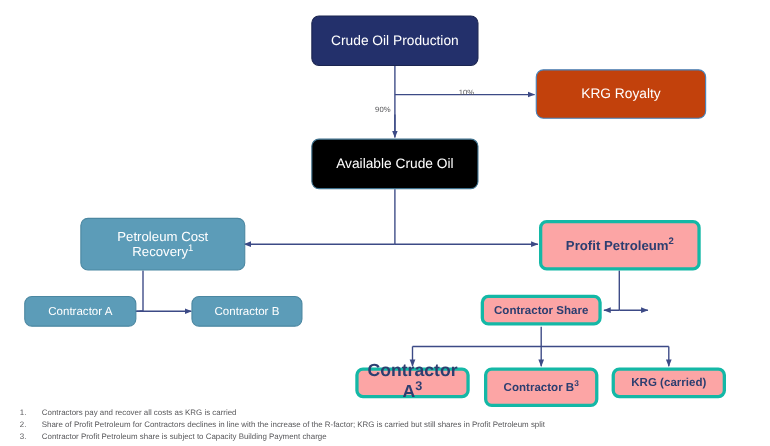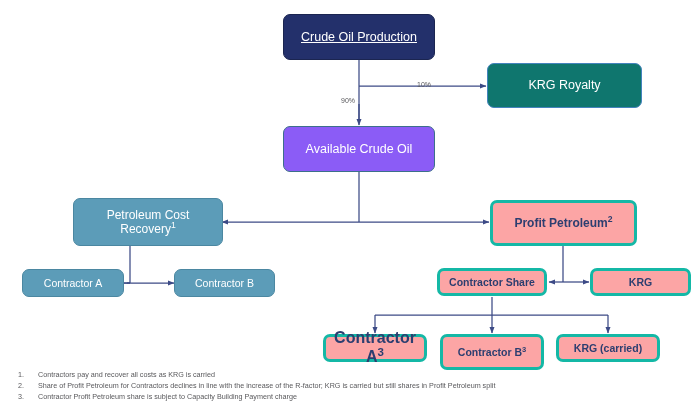--- a/index.html
+++ b/index.html
@@ -40,27 +40,27 @@
   .node-label { display: block; }
   .node sup { font-size: 0.72em; vertical-align: super; line-height: 0; }
 
   
   .v-navy {
     background: #23306b;
     border: 1px solid #1b2550;
     color: #ffffff;
   }
   .v-midblue {
-    background: #0f766e;
+    background: #c2410c;
     border: 1px solid #4483bd;
     color: #ffffff;
     text-align: center;
   }
   .v-steel {
-    background: #8b5cf6;
+    background: #000000;
     border: 1px solid #3d6f8b;
     color: #ffffff;
   }
   .v-teal {
     background: #5c9cb8;
     border: 1px solid #4b87a1;
     color: #ffffff;
   }
   .v-pale {
     background: #fca5a5;
@@ -136,21 +136,21 @@
       <path d="M375,315 L608,315"></path>
       <path d="M375,315 L375,333" marker-end="url(#arrow)"></path>
       <path d="M492,315 L492,333" marker-end="url(#arrow)"></path>
       <path d="M608,315 L608,333" marker-end="url(#arrow)"></path>
     </g>
   </svg>
 
   <div class="edge-label" style="left:417px; top:81px;">10%</div>
   <div class="edge-label" style="left:341px; top:97px;">90%</div>
 
-  <div class="node v-navy" style="left:283px; top:14px; width:152px; height:46px; font-size:12.5px;text-decoration:underline;">
+  <div class="node v-navy" style="left:283px; top:14px; width:152px; height:46px; font-size:12.5px;">
     <span class="node-label">Crude Oil Production</span>
   </div>
 
   <div class="node v-midblue" style="left:487px; top:63px; width:155px; height:45px; font-size:12.5px;">
     <span class="node-label">KRG Royalty</span>
   </div>
 
   <div class="node v-steel" style="left:283px; top:126px; width:152px; height:46px; font-size:12.5px;">
     <span class="node-label">Available Crude Oil</span>
   </div>
@@ -172,23 +172,20 @@
   </div>
 
   <div class="node v-teal" style="left:174px; top:269px; width:101px; height:28px; font-size:10.5px;">
     <span class="node-label">Contractor B</span>
   </div>
 
   <div class="node v-pale" style="left:437px; top:268px; width:110px; height:28px; font-size:10.5px;">
     <span class="node-label">Contractor Share</span>
   </div>
 
-  <div class="node v-pale" style="left:590px; top:268px; width:101px; height:28px; font-size:10.5px;">
-    <span class="node-label">KRG</span>
-  </div>
 
   <div class="node v-pale" style="left:323px; top:334px; width:104px; height:28px; font-size:16px;">
     <span class="node-label">
       <span>Contractor A</span><sup>3</sup>
     </span>
   </div>
 
   <div class="node v-pale" style="left:440px; top:334px; width:104px; height:36px; font-size:10.5px;">
     <span class="node-label">
       <span>Contractor B</span><sup>3</sup>

